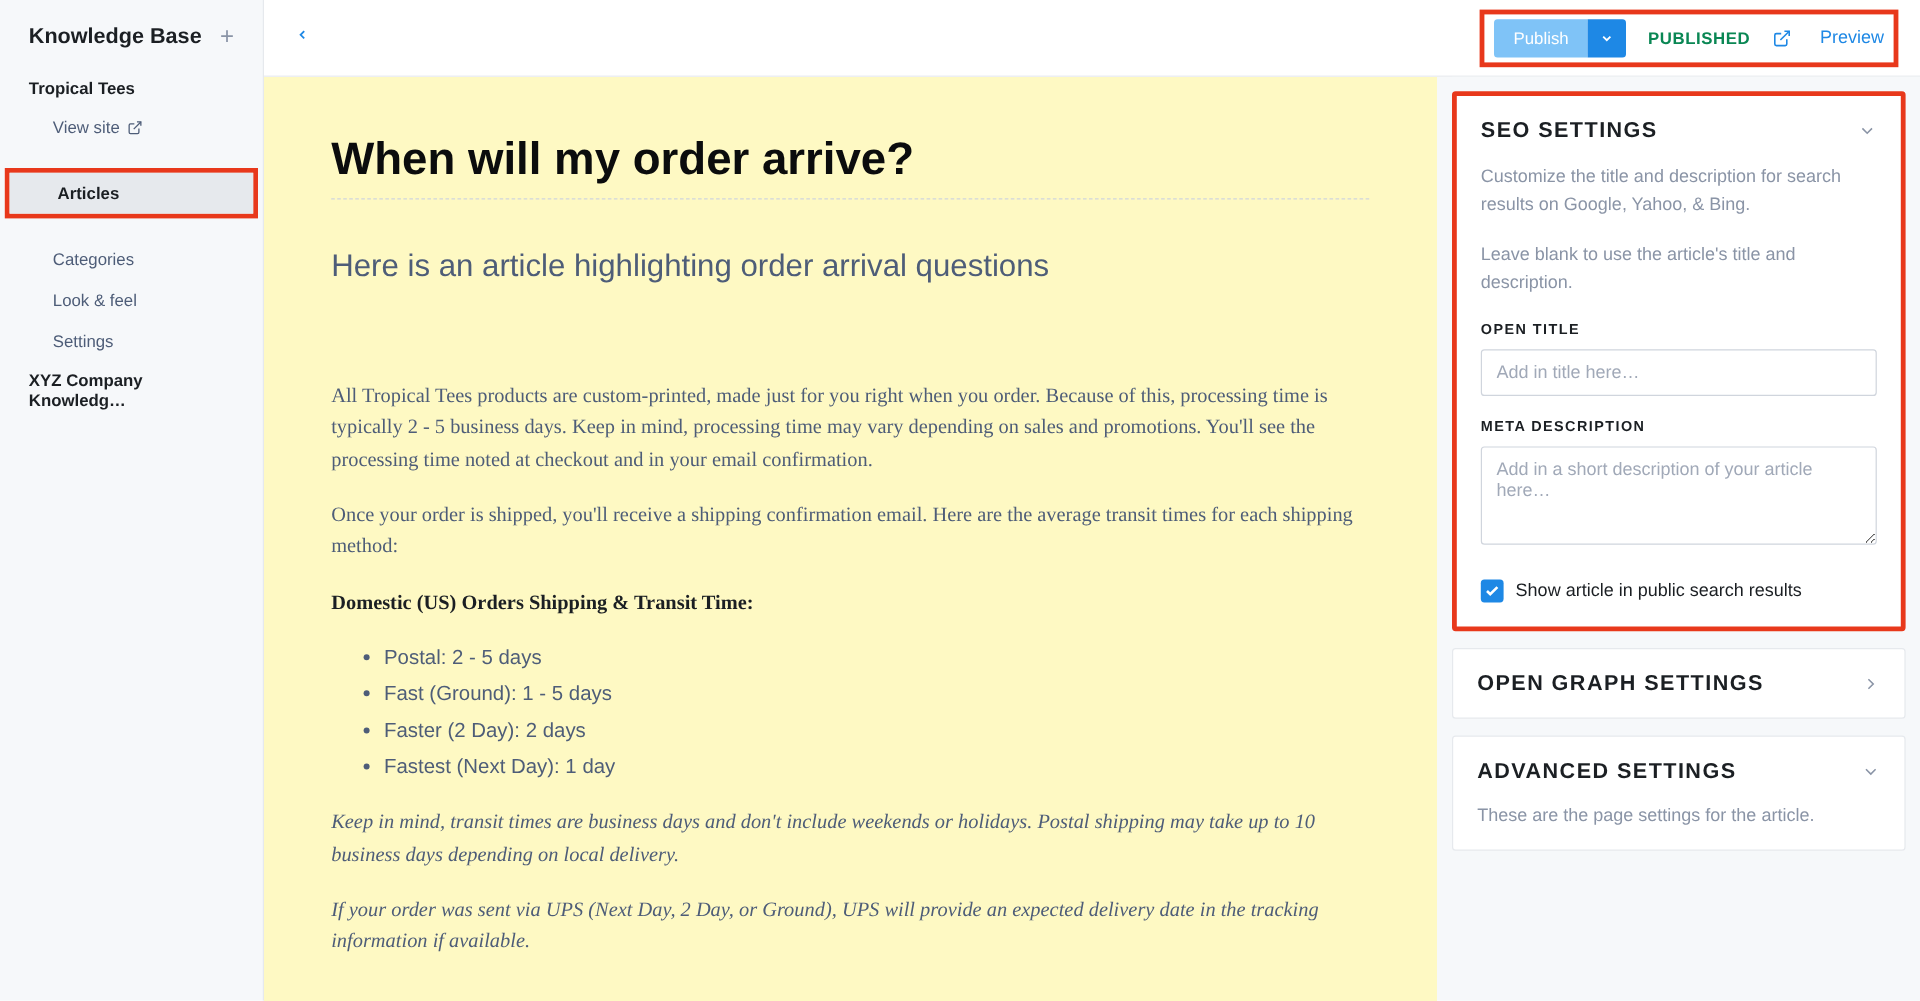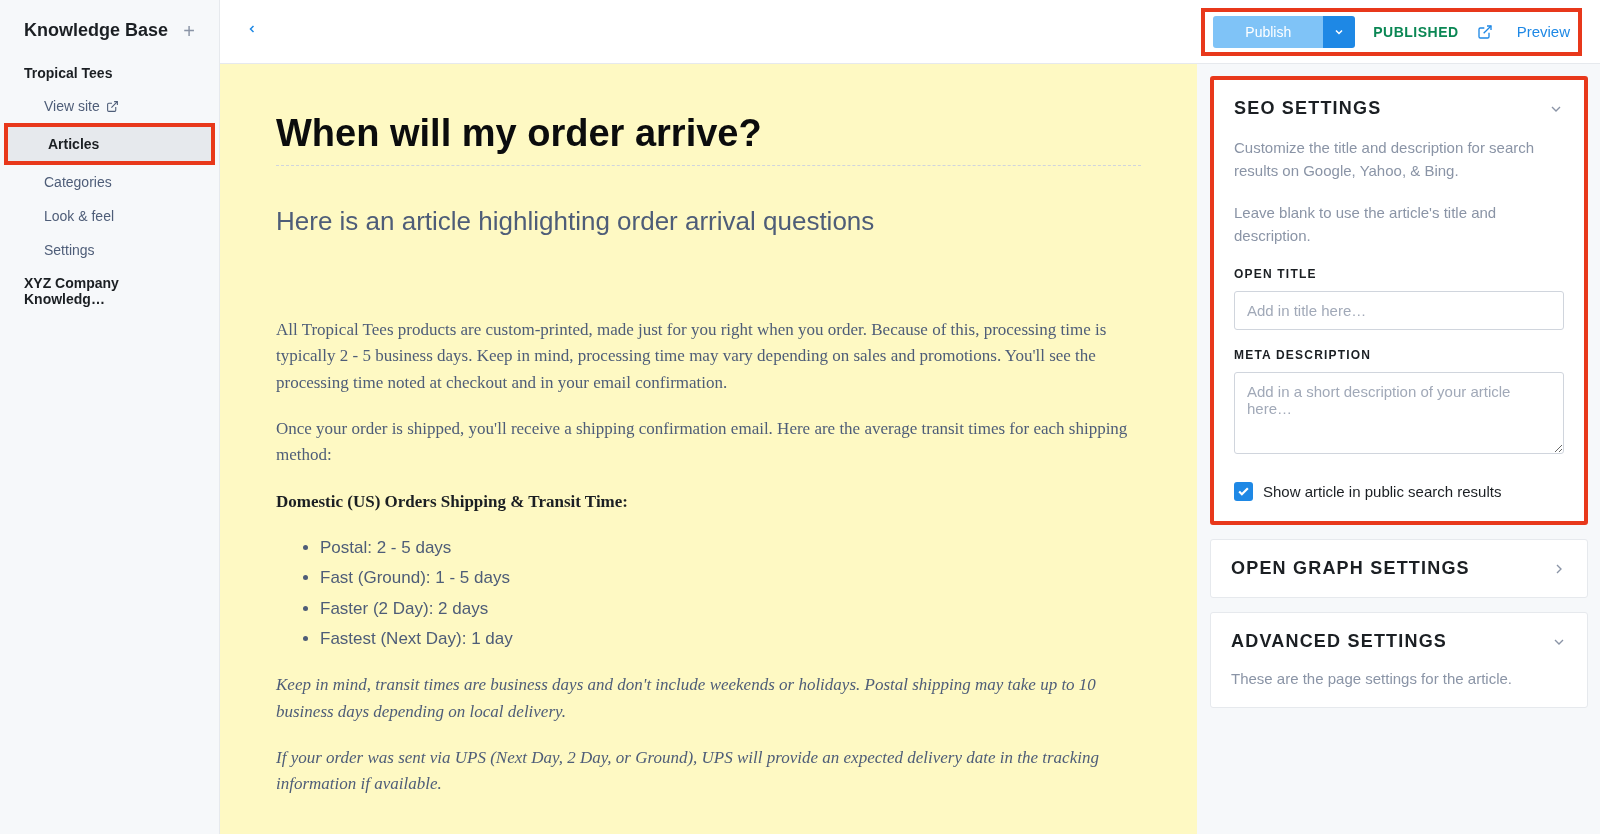--- a/index.html
+++ b/index.html
@@ -7,29 +7,29 @@
 .app { display: flex; height: 834px; }
 .sidebar { width: 220px; background: #f6f8fa; border-right: 1px solid #e6e9ed; padding: 0; flex-shrink: 0; }
 .sidebar-header { display: flex; align-items: center; justify-content: space-between; padding: 20px 24px 16px 24px; }
 .sidebar-title { font-size: 18px; font-weight: 700; color: #1b1f23; }
 .add-btn { color: #8a94a6; font-size: 20px; cursor: pointer; line-height: 1; }
 .site-name { font-size: 14px; font-weight: 600; padding: 8px 24px; color: #1b1f23; cursor: pointer; }
 .nav-item { font-size: 14px; color: #4e5d78; padding: 9px 24px 9px 44px; cursor: pointer; display: flex; align-items: center; gap: 6px; }
 .nav-item.active { background: #e6e9ed; font-weight: 600; color: #1b1f23; }
 .external-icon { width: 13px; height: 13px; }
 .highlight-box { border: 4px solid #e8381b; }
-.highlight-nav { margin: 0 4px; }
+.highlight-nav { margin: 17px 4px; }
 
 .main { flex: 1; display: flex; flex-direction: column; min-width: 0; }
 .topbar { height: 64px; border-bottom: 1px solid #e6e9ed; display: flex; align-items: center; justify-content: space-between; padding: 0 18px; }
 .back-btn { color: #1e88e5; font-size: 18px; cursor: pointer; padding: 8px; }
 .topbar-right { display: flex; align-items: center; gap: 18px; }
 .topbar-highlight { border: 4px solid #e8381b; padding: 4px 8px; display: flex; align-items: center; gap: 18px; }
 .publish-group { display: flex; }
-.publish-btn { background: #7fc3f7; color: #fff; border: none; padding: 8px 32px; font-size: 14px; font-weight: 500; cursor: pointer; border-radius: 3px 0 0 3px; }
+.publish-btn { background: #7fc3f7; color: #fff; border: none; padding: 8px 16px; font-size: 14px; font-weight: 500; cursor: pointer; border-radius: 3px 0 0 3px; }
 .publish-dd { background: #1e88e5; color: #fff; border: none; padding: 8px 10px; cursor: pointer; border-radius: 0 3px 3px 0; display: flex; align-items: center; }
 .status-label { color: #0a8754; font-weight: 700; font-size: 14px; letter-spacing: 0.5px; }
 .preview-link { color: #1e88e5; font-size: 15px; font-weight: 500; display: flex; align-items: center; gap: 24px; cursor: pointer; }
 
 .content-row { flex: 1; display: flex; min-height: 0; background: #f6f8fa; }
 .editor { flex: 1; background: #fef9c3; overflow-y: auto; padding: 48px 56px 40px 56px; margin-right: 13px; }
 .article-title { font-size: 38px; font-weight: 700; color: #0b0c0d; border-bottom: 1px dashed #d0d5dd; padding-bottom: 10px; margin-bottom: 40px; }
 .article-subtitle { font-size: 26px; color: #4e5d78; font-weight: 400; margin-bottom: 80px; }
 .article-body { font-size: 17px; line-height: 1.55; color: #4e5d78; }
 .article-body p { margin-bottom: 20px; font-family: Liberation Serif, serif; }

